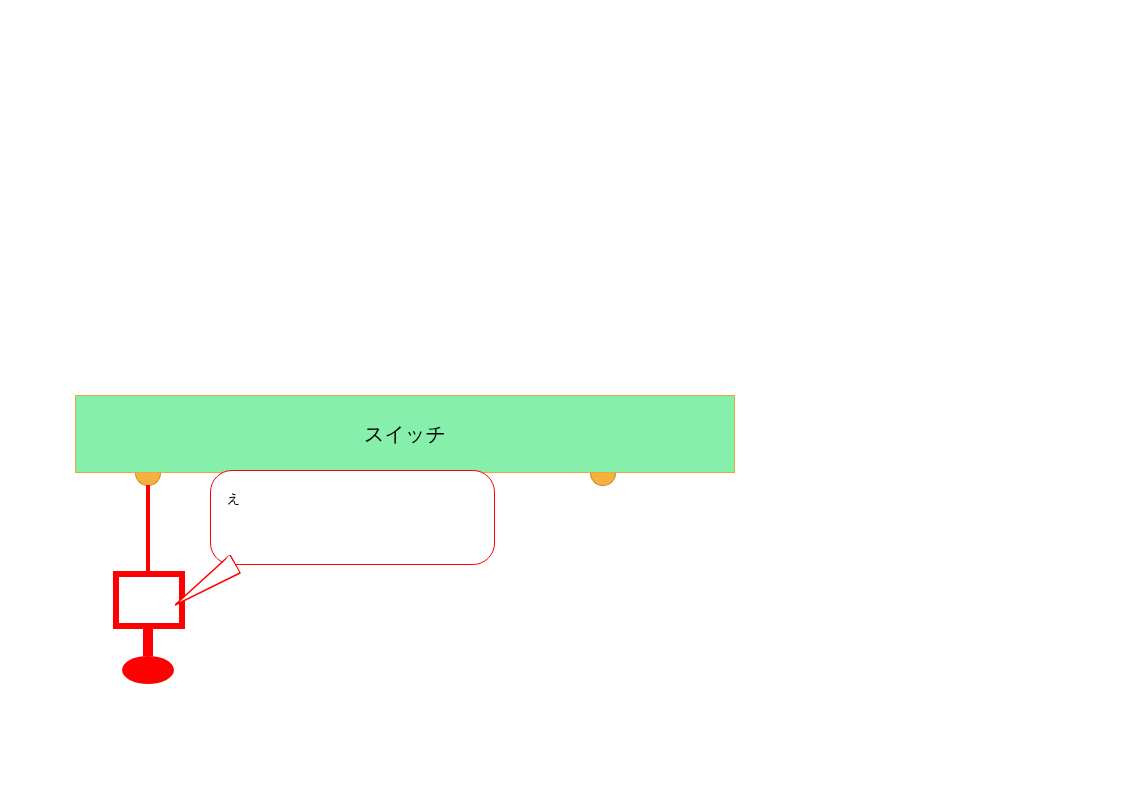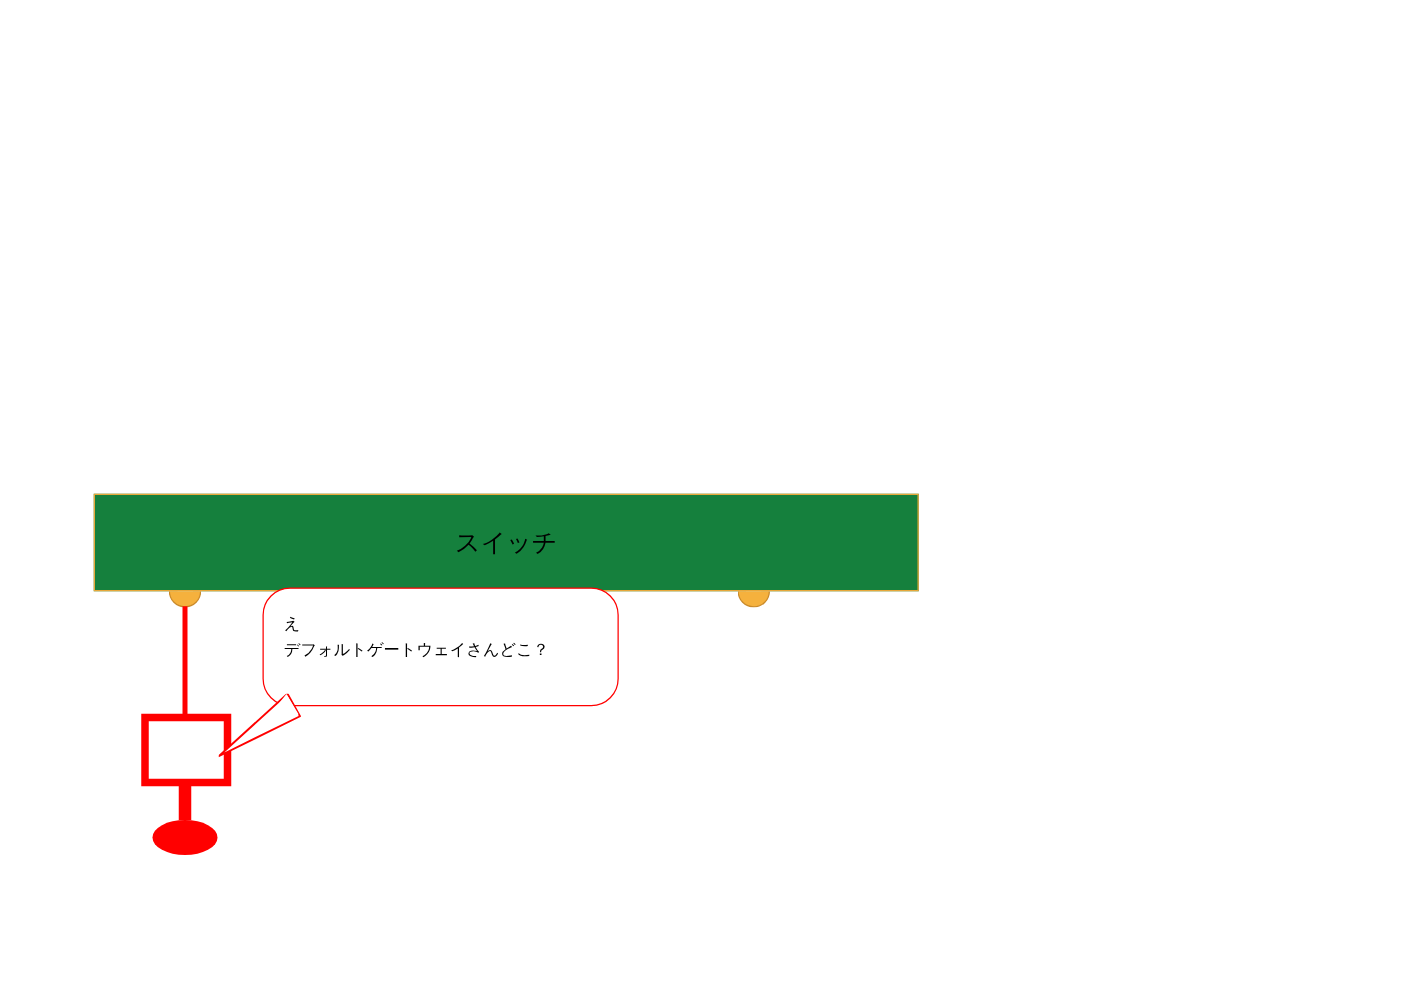--- a/index.html
+++ b/index.html
@@ -16,21 +16,21 @@
       left: 0;
       width: 100%;
       height: 100%;
     }
     .switch-box {
       position: absolute;
       left: 75px;
       top: 395px;
       width: 660px;
       height: 78px;
-      background: #15803d;
+      background: #86efac;
       border: 1px solid #e8a83a;
       display: flex;
       align-items: center;
       justify-content: center;
     }
     .switch-label {
       font-size: 20px;
       color: #000;
       text-align: center;
     }
@@ -105,21 +105,20 @@
     <svg width="78" height="118" viewBox="0 0 78 118">
       <rect x="6" y="4" width="66" height="52" fill="#ffffff" stroke="#ff0000" stroke-width="6"></rect>
       <rect x="33" y="56" width="10" height="30" fill="#ff0000"></rect>
       <ellipse cx="38" cy="100" rx="26" ry="14" fill="#ff0000"></ellipse>
     </svg>
   </div>
 
   <div class="speech-bubble">
     <div class="speech-text">
       <div>え</div>
-      <div>デフォルトゲートウェイさんどこ？</div>
     </div>
   </div>
 
   <svg class="speech-tail" width="80" height="60">
     <polygon points="0,50 55,0 65,18" fill="#ffffff" stroke="#ff0000" stroke-width="1.5" stroke-linejoin="round"></polygon>
     <polygon points="54,2 63,17 50,7" fill="#ffffff" stroke="#ffffff" stroke-width="2"></polygon>
   </svg>
 
 </div>
 

